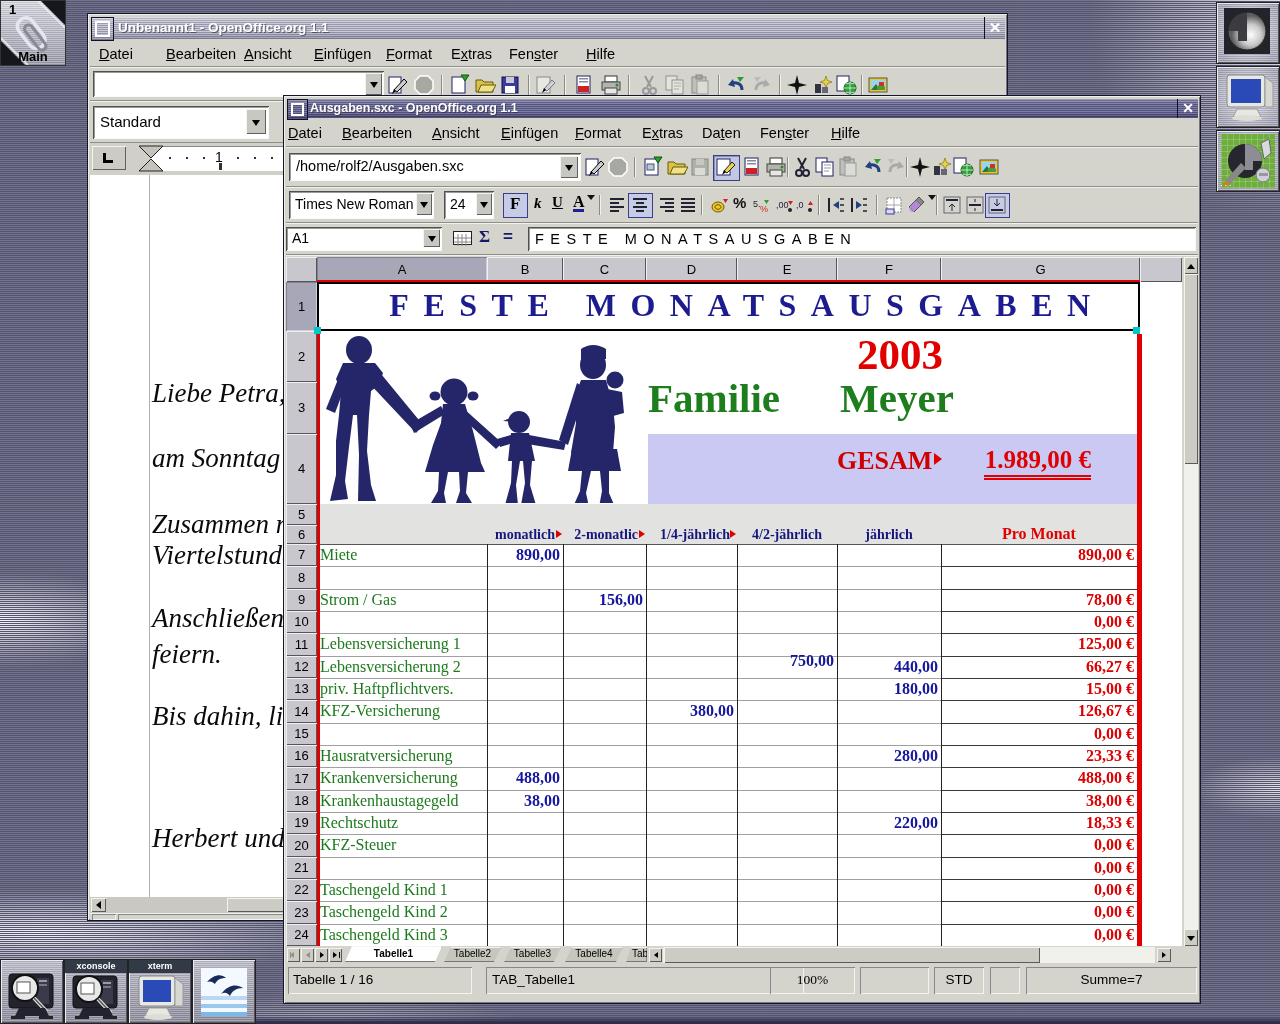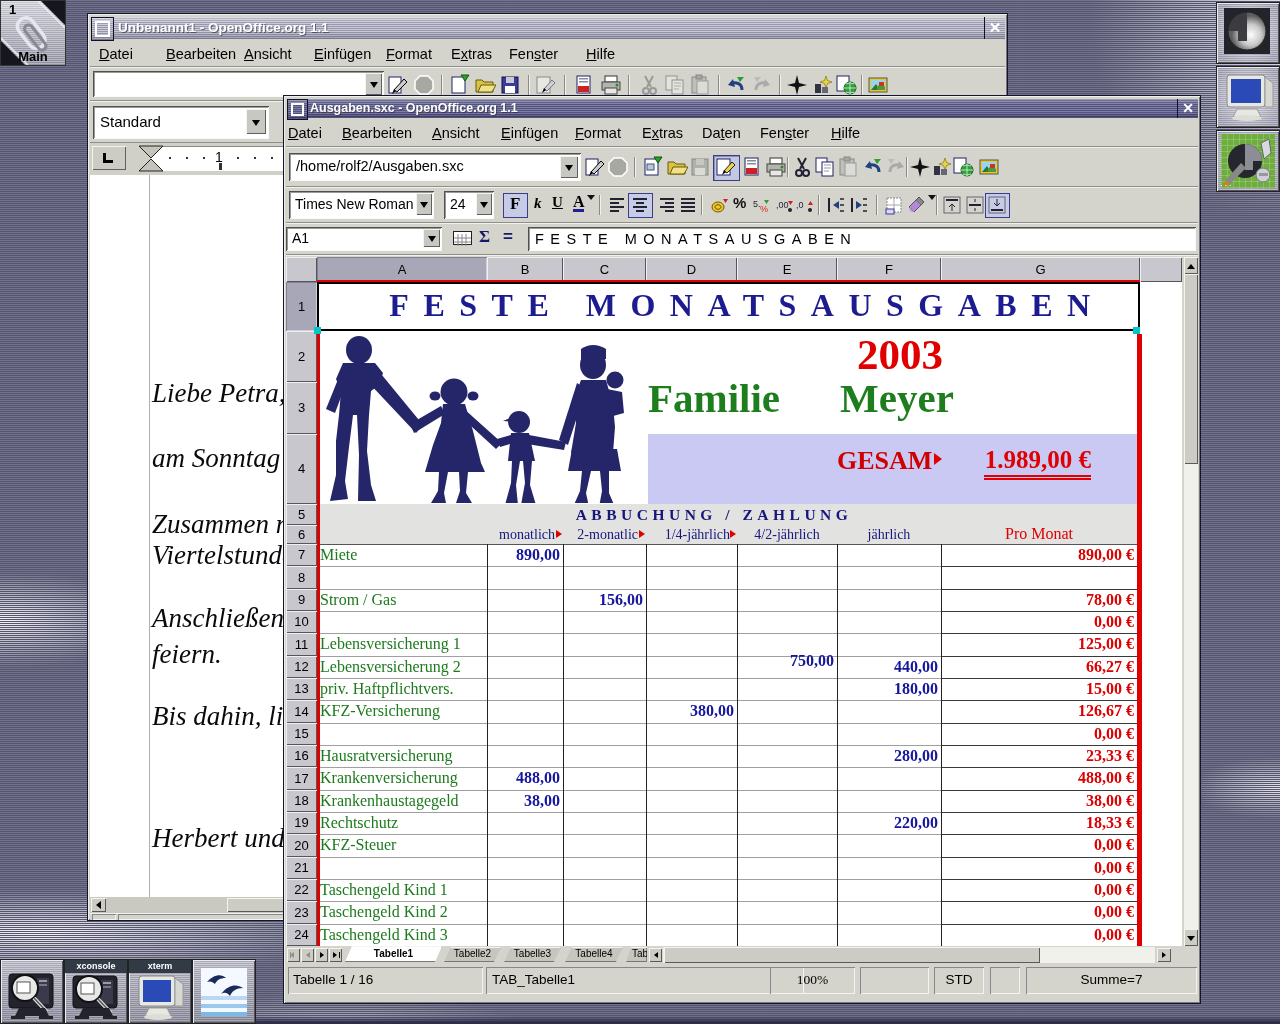--- a/index.html
+++ b/index.html
@@ -53,21 +53,21 @@
 .hdr-sel{background:#a7a7b7;box-shadow:inset 1px 1px 0 #808092, inset -1px -1px 0 #d0d0da;}
 .num{color:#16169c;font-weight:bold;text-align:right;}
 .lab{color:#1d7a1d;}
 .eur{color:#dc0000;font-weight:bold;text-align:right;}
 .scroll{background:#f1f1ec;}
 .sbtn{background:#ccccc4;box-shadow:inset 1px 1px 0 #f4f4ee, inset -1px -1px 0 #5a5a56;}
 .arr{position:absolute;left:50%;top:50%;}
 .tab{font-size:10px;color:#000;background:#c6c6be;text-align:center;clip-path:polygon(7px 0, 100% 0, calc(100% - 7px) 100%, 0 100%);box-shadow:inset 0 1px 0 #f4f4ee, inset 0 -1px 0 #777, inset 1px 0 0 #f4f4ee, inset -1px 0 0 #888;}
 .stbox{box-shadow:inset 1px 1px 0 #87878f, inset -1px -1px 0 #f4f4ee;font-size:13.5px;color:#000;}
 .wline{position:absolute;left:62px;font-family:"Liberation Serif",serif;font-style:italic;font-size:27px;color:#0a0a0a;white-space:nowrap;}
-.r6{top:276px;height:17px;font-family:"Liberation Serif",serif;font-weight:normal;font-size:14px;color:#16167e;white-space:nowrap;}
+.r6{top:276px;height:17px;font-family:"Liberation Serif",serif;font-weight:bold;font-size:14px;color:#16167e;white-space:nowrap;}
 .r6arr{top:279px;width:0;height:0;border:4.5px solid transparent;border-left:6px solid #e00000;}
 .row{position:absolute;left:33px;width:820px;height:22px;line-height:22px;}
 .row span{position:absolute;font-family:"Liberation Serif",serif;font-size:16px;white-space:nowrap;top:0;}
 .row .lab{left:3px;}
 .row .cB{left:172px;width:71px;}
 .row .cC{left:248px;width:78px;}
 .row .cD{left:331px;width:86px;}
 .row .cE{left:422px;width:95px;margin-top:17px;}
 .row .cF{left:522px;width:99px;}
 .row .cG{left:627px;width:190px;}
@@ -677,21 +677,20 @@
   </div>
 
   <div class="abs" style="left:516px;top:79px;width:200px;text-align:center;font-family:'Liberation Serif',serif;font-weight:bold;font-size:43px;color:#e00000;">2003</div>
   <div class="abs" style="left:364px;top:123px;font-family:'Liberation Serif',serif;font-weight:bold;font-size:41px;color:#1e7e1e;">Familie<span style="display:inline-block;width:60px;"></span>Meyer</div>
   <div class="abs" style="left:553px;top:195px;font-family:'Liberation Serif',serif;font-weight:bold;font-size:26px;color:#cf0000;">GESAM</div>
   <div class="abs" style="left:650px;top:202px;width:0;height:0;border:6px solid transparent;border-left:8px solid #e00000;"></div>
   <div class="abs" style="left:650px;top:195px;width:157px;text-align:right;font-family:'Liberation Serif',serif;font-weight:bold;font-size:25px;color:#e00000;">1.989,00 €</div>
       <div class="abs" style="left:700px;top:224px;width:107px;height:1.5px;background:#e00000;"></div>
       <div class="abs" style="left:700px;top:227px;width:107px;height:1.5px;background:#e00000;"></div>
 
-  <div class="abs" style="left:20px;top:255px;width:820px;text-align:center;font-family:'Liberation Serif',serif;font-weight:bold;font-size:15.5px;color:#16167e;letter-spacing:4.5px;">ABBUCHUNG / ZAHLUNG</div>
   <div class="abs r6" style="left:203px;width:68px;text-align:right;">monatlich</div>
   <div class="abs r6arr" style="left:272px;"></div>
   <div class="abs r6" style="left:279px;width:75px;text-align:right;">2-monatlic</div>
   <div class="abs r6arr" style="left:355px;"></div>
   <div class="abs r6" style="left:362px;width:84px;text-align:right;">1/4-jährlich</div>
   <div class="abs r6arr" style="left:446px;"></div>
   <div class="abs r6" style="left:453px;width:100px;text-align:center;">4/2-jährlich</div>
   <div class="abs r6" style="left:553px;width:104px;text-align:center;">jährlich</div>
   <div class="abs r6" style="left:657px;top:274px;width:196px;text-align:center;color:#e00000;font-size:16px;">Pro Monat</div>
 
@@ -803,21 +802,21 @@
   <div class="abs sbtn" style="left:365px;top:697px;width:13px;height:14px;">
         <div class="arr" style="margin:-3px 0 0 -2px;border:3px solid transparent;border-right:4px solid #000;border-left:none;"></div>
       </div>
   <div class="abs scroll" style="left:379px;top:696px;width:492px;height:16px;"></div>
   <div class="abs sbtn" style="left:380px;top:696px;width:376px;height:16px;"></div>
   <div class="abs sbtn" style="left:873px;top:697px;width:14px;height:14px;">
         <div class="arr" style="margin:-3px 0 0 -2px;border:3px solid transparent;border-left:4px solid #000;border-right:none;"></div>
       </div>
  </div>
 
- <div class="abs stbox" style="left:4px;top:871px;width:195px;height:27px;">
+ <div class="abs stbox" style="left:4px;top:871px;width:156px;height:27px;padding-left:28px;">
       <span style="position:absolute;left:5px;top:5px;">Tabelle 1 / 16</span>
     </div>
  <div class="abs stbox" style="left:202px;top:871px;width:318px;height:27px;">
       <span style="position:absolute;left:6px;top:5px;">TAB_Tabelle1</span>
     </div>
  <div class="abs stbox" style="left:486px;top:871px;width:85px;height:27px;text-align:center;line-height:26px;font-family:Liberation Serif, serif;">100%</div>
  <div class="abs stbox" style="left:576px;top:871px;width:69px;height:27px;"></div>
  <div class="abs stbox" style="left:650px;top:871px;width:50px;height:27px;text-align:center;line-height:26px;">STD</div>
  <div class="abs stbox" style="left:706px;top:871px;width:30px;height:27px;"></div>
  <div class="abs stbox" style="left:742px;top:871px;width:171px;height:27px;text-align:center;line-height:26px;">Summe=7</div>

